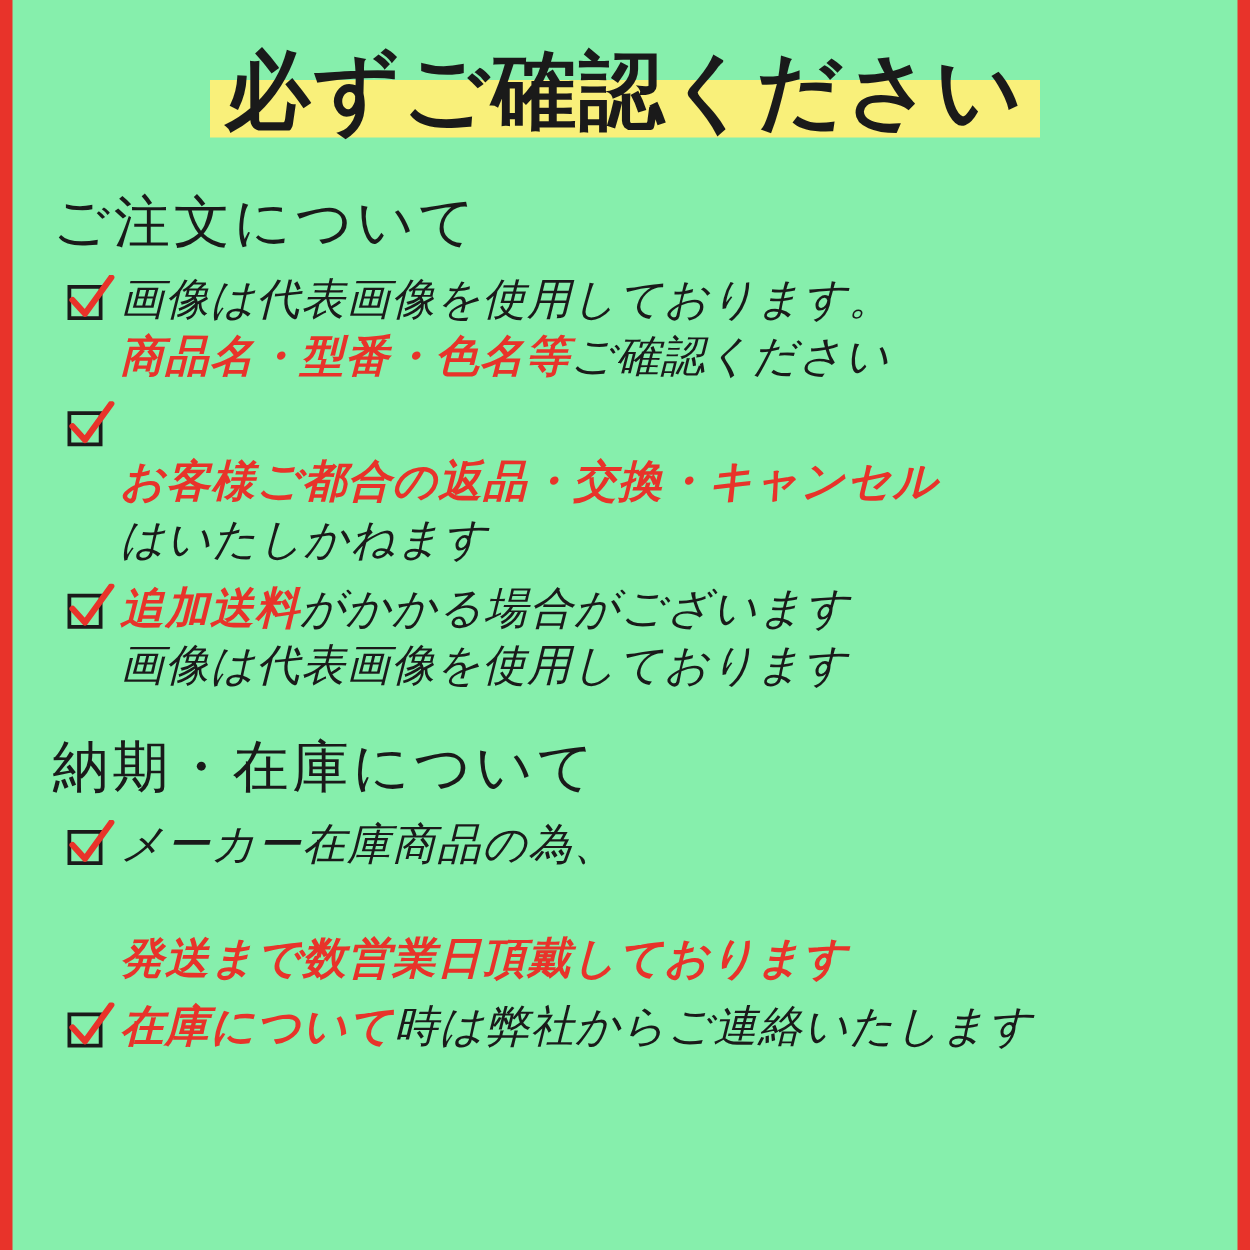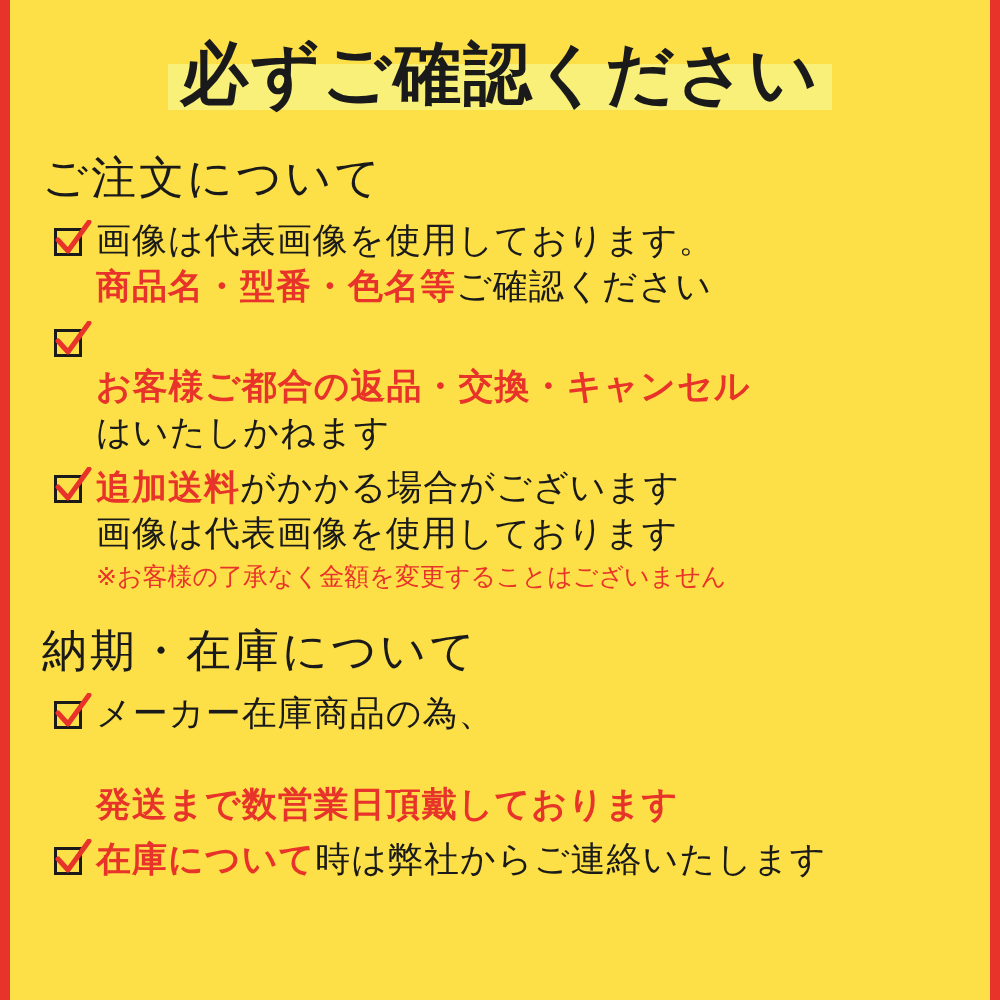--- a/index.html
+++ b/index.html
@@ -12,21 +12,21 @@
     background: #ffffff;
     font-family: "DejaVu Sans", "Liberation Sans", sans-serif;
     overflow: hidden;
   }
 
   .page {
     position: relative;
     width: 1000px;
     height: 1000px;
     box-sizing: border-box;
-    background: #fde047;
+    background: #86efac;
   }
 
   
   .side-bar {
     position: absolute;
     top: 0;
     width: 10px;
     height: 1000px;
     background: #e8332a;
   }
@@ -116,20 +116,21 @@
 
   .lines {
     flex: 1 1 auto;
   }
   .line {
     font-size: 35px;
     line-height: 1.3;
     color: #1a1a1a;
     letter-spacing: 1px;
     white-space: nowrap;
+    font-style: italic;
   }
   .line.red, .red {
     color: #e8332a;
     font-weight: 700;
     margin-top: 45px;
   }
   .note {
     font-size: 25px;
     color: #e8332a;
     letter-spacing: 0px;
@@ -184,21 +185,20 @@
     <div class="item">
       <span class="check">
         <span class="box"></span>
         <svg viewBox="0 0 40 40" aria-hidden="true">
           <path d="M6 20 L16 31 L37 2" fill="none" stroke="#e8332a" stroke-width="5" stroke-linecap="round" stroke-linejoin="round"></path>
         </svg>
       </span>
       <span class="lines">
         <div class="line"><span class="red">追加送料</span><span>がかかる場合がございます</span></div>
         <div class="line">画像は代表画像を使用しております</div>
-        <div class="note">※お客様の了承なく金額を変更することはございません</div>
       </span>
     </div>
 
     <div class="section-heading second">納期・在庫について</div>
 
     <div class="item">
       <span class="check">
         <span class="box"></span>
         <svg viewBox="0 0 40 40" aria-hidden="true">
           <path d="M6 20 L16 31 L37 2" fill="none" stroke="#e8332a" stroke-width="5" stroke-linecap="round" stroke-linejoin="round"></path>

